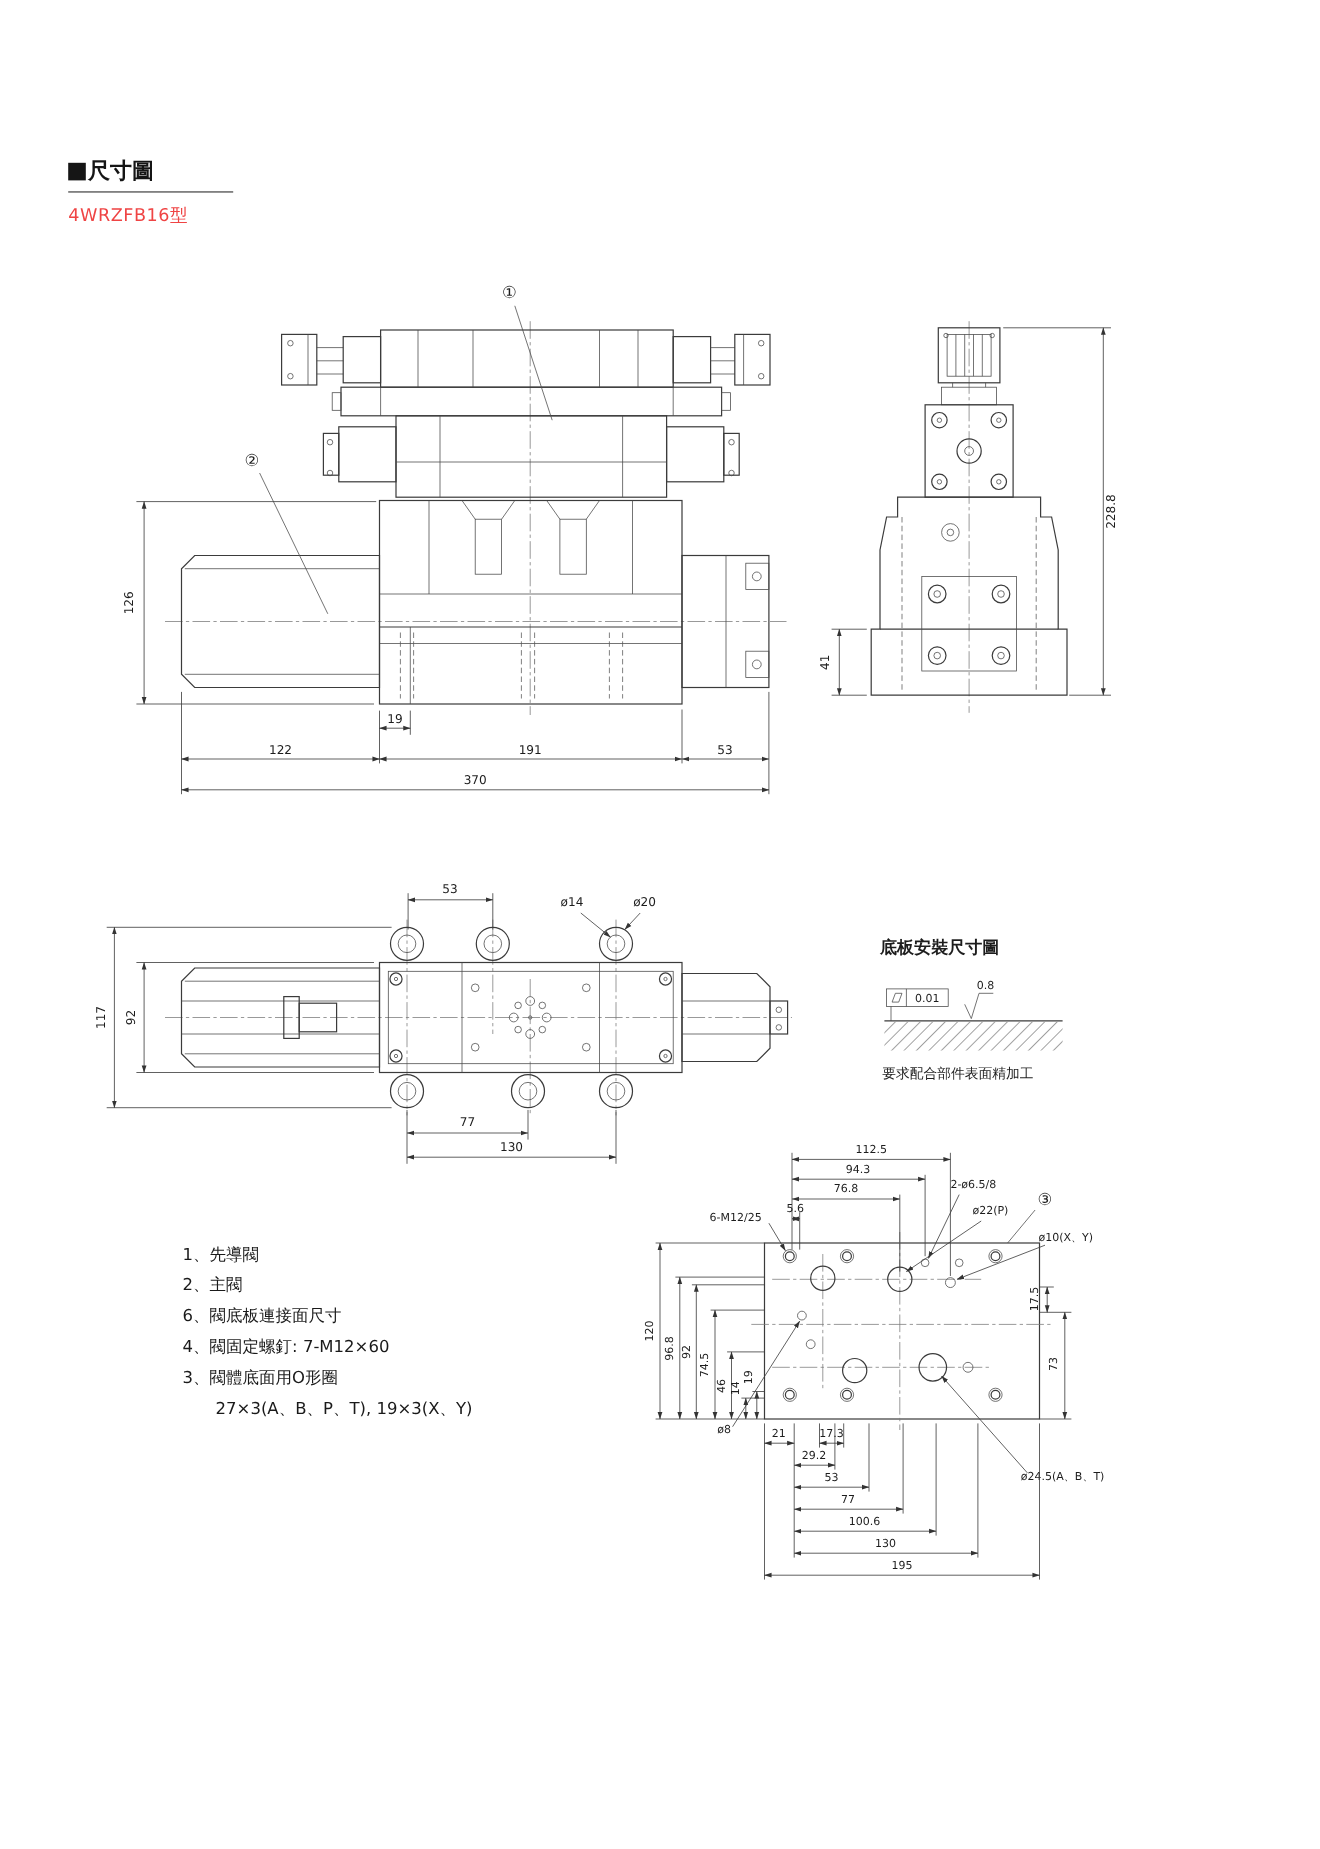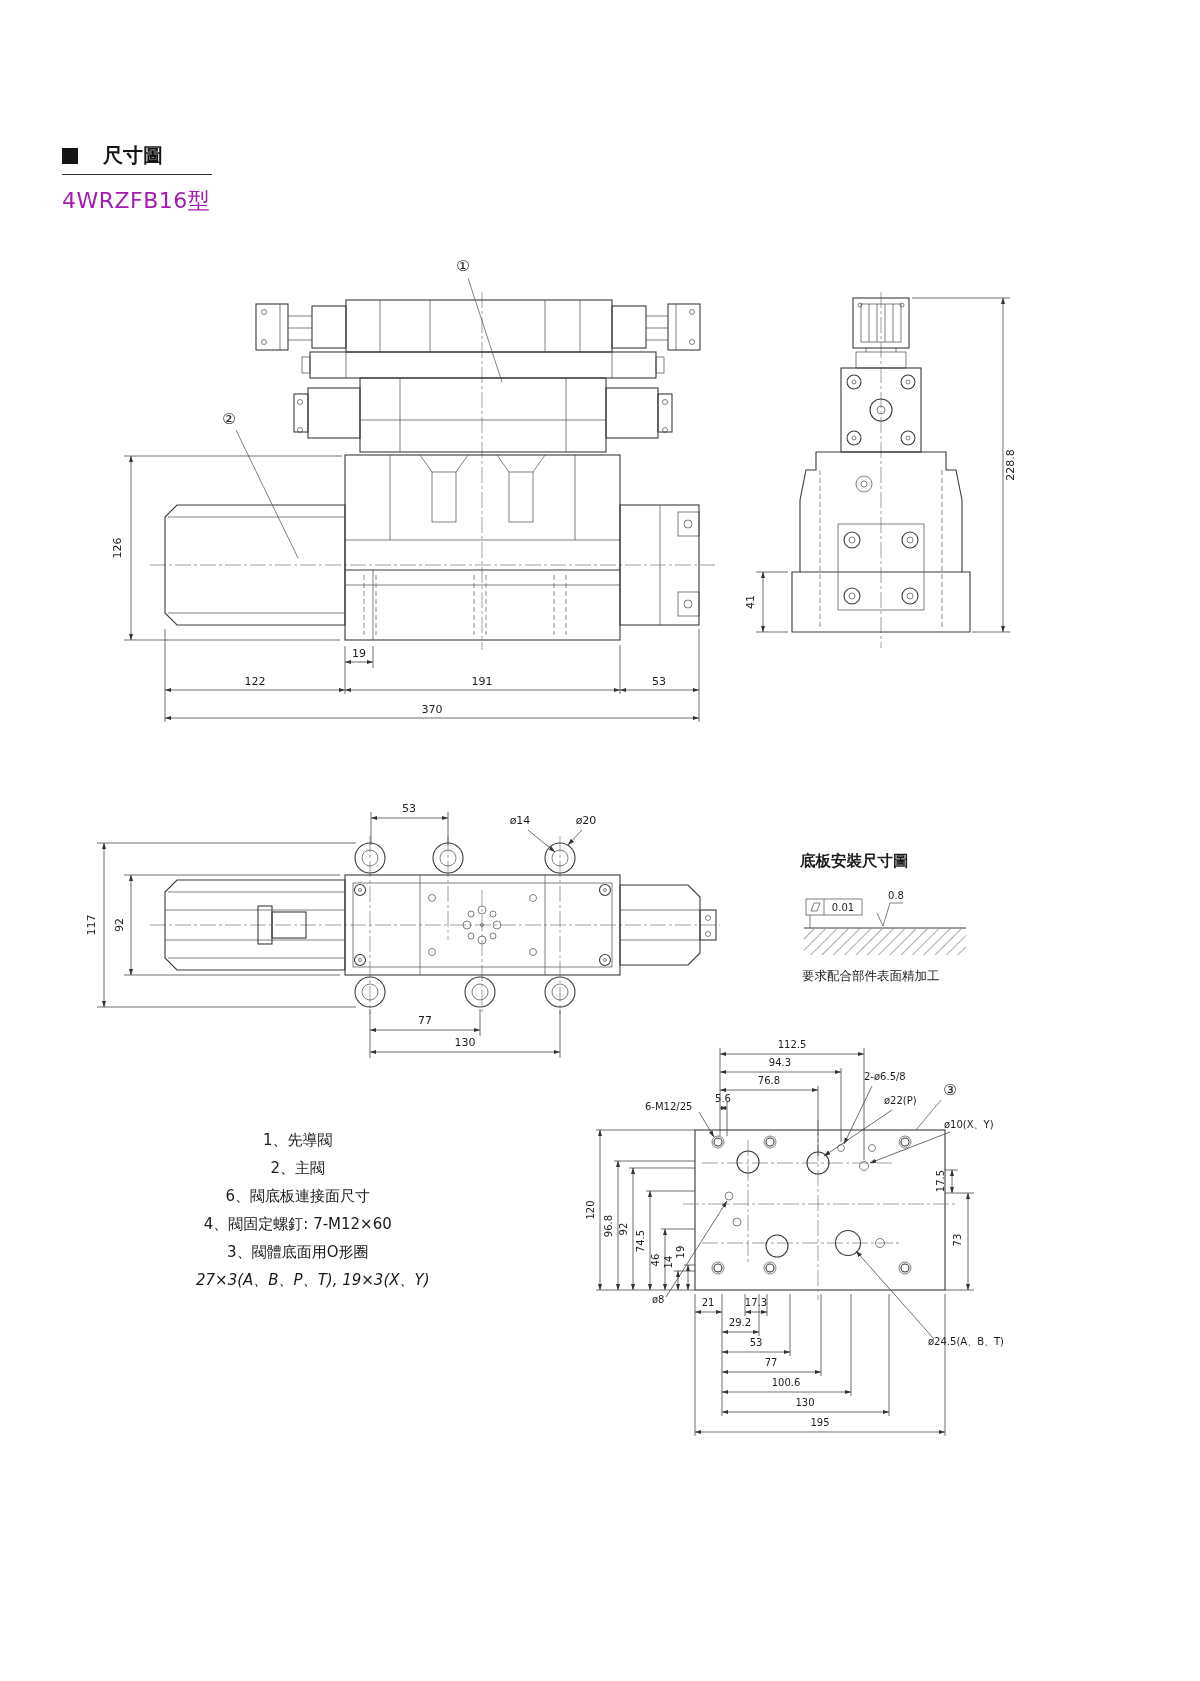--- a/index.html
+++ b/index.html
@@ -1,25 +1,25 @@
 <!DOCTYPE html>
 <html><head>
 <meta charset="utf-8">
 <style>
   * { margin:0; padding:0; box-sizing:border-box; }
   html,body { background:#ffffff; }
   body { width:1200px; height:1681px; position:relative; font-family:"DejaVu Sans", sans-serif; color:#1c1c1c; }
   .page { position:absolute; inset:0; background:#fff; overflow:hidden; }
   .hdr { position:absolute; left:62px; top:142px; }
-  .hdr-title { display:flex; align-items:center; gap:25px; font-size:20px; font-weight:700; color:#151515;
+  .hdr-title { display:flex; align-items:center; gap:2px; font-size:20px; font-weight:700; color:#151515;
                padding-bottom:5px; border-bottom:1.5px solid #2e2e2e; width:150px; }
   .sq { width:16px; height:16px; background:#151515; display:inline-block; flex:0 0 auto; }
-  .model { margin-top:11px; font-size:22px; font-weight:400; color:#a21caf; letter-spacing:.5px; }
-  .notes { position:absolute; left:166px; top:1126px; font-size:15px; line-height:28px; color:#1a1a1a;text-align:center; }
-  .notes .indent { padding-left:30px;font-style:italic; }
+  .model { margin-top:11px; font-size:16px; font-weight:400; color:#ef4444; letter-spacing:.5px; }
+  .notes { position:absolute; left:166px; top:1126px; font-size:15px; line-height:28px; color:#1a1a1a; }
+  .notes .indent { padding-left:30px; }
   svg.draw { position:absolute; left:0; top:0; }
   .ln  { fill:none; stroke:#3b3b3b; stroke-width:1.1; }
   .tn  { fill:none; stroke:#4a4a4a; stroke-width:0.7; }
   .hid { fill:none; stroke:#5a5a5a; stroke-width:0.7; stroke-dasharray:5 3; }
   .cl  { fill:none; stroke:#7a7a7a; stroke-width:0.7; stroke-dasharray:16 3 3 3; }
   .dim { fill:none; stroke:#3f3f3f; stroke-width:0.75; }
   text { fill:#1d1d1d; }
   .dt  { font-size:11px; text-anchor:middle; }
   .dts { font-size:10px; text-anchor:middle; }
   .as  { text-anchor:start; }

